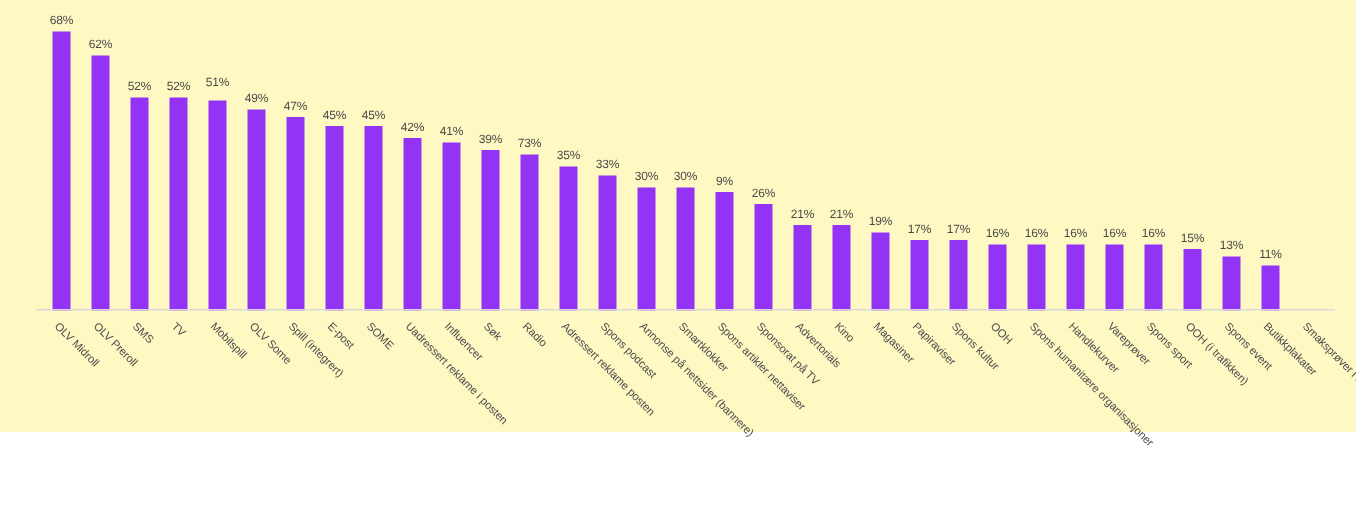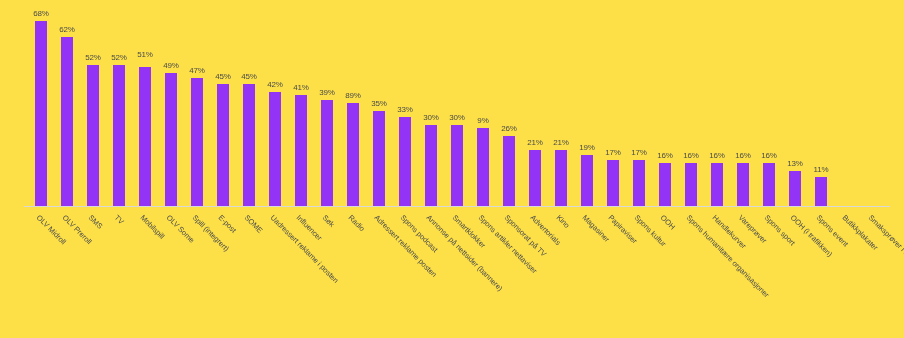--- a/index.html
+++ b/index.html
@@ -10,22 +10,22 @@
   body {
     width: 904px;
     height: 338px;
     font-family: "Liberation Sans", sans-serif;
     overflow: hidden;
   }
 
   #chart-root {
     position: relative;
     width: 904px;
-    height: 338px;
-    background: #fde047;
+    height: 288px;
+    background: #fef9c3;
     text-decoration: underline;
   }
 
   
   .plot-area {
     position: absolute;
     left: 28px;
     top: 8px;
     width: 860px;
     height: 199px;
@@ -152,21 +152,21 @@
         </div>
         <div class="bar-slot">
           <span class="bar-value" style="bottom: 115px;">41%</span>
           <div class="bar" style="height: 112px; width: 12px; background: rgb(147, 51, 245);"></div>
         </div>
         <div class="bar-slot">
           <span class="bar-value" style="bottom: 110px;">39%</span>
           <div class="bar" style="height: 107px; width: 12px; background: rgb(147, 51, 245);"></div>
         </div>
         <div class="bar-slot">
-          <span class="bar-value" style="bottom: 107px;">89%</span>
+          <span class="bar-value" style="bottom: 107px;">73%</span>
           <div class="bar" style="height: 104px; width: 12px; background: rgb(147, 51, 245);"></div>
         </div>
         <div class="bar-slot">
           <span class="bar-value" style="bottom: 99px;">35%</span>
           <div class="bar" style="height: 96px; width: 12px; background: rgb(147, 51, 245);"></div>
         </div>
         <div class="bar-slot">
           <span class="bar-value" style="bottom: 93px;">33%</span>
           <div class="bar" style="height: 90px; width: 12px; background: rgb(147, 51, 245);"></div>
         </div>
@@ -218,20 +218,24 @@
           <span class="bar-value" style="bottom: 47px;">16%</span>
           <div class="bar" style="height: 44px; width: 12px; background: rgb(147, 51, 245);"></div>
         </div>
         <div class="bar-slot">
           <span class="bar-value" style="bottom: 47px;">16%</span>
           <div class="bar" style="height: 44px; width: 12px; background: rgb(147, 51, 245);"></div>
         </div>
         <div class="bar-slot">
           <span class="bar-value" style="bottom: 47px;">16%</span>
           <div class="bar" style="height: 44px; width: 12px; background: rgb(147, 51, 245);"></div>
+        </div>
+        <div class="bar-slot">
+          <span class="bar-value" style="bottom: 44px;">15%</span>
+          <div class="bar" style="height: 41px; width: 12px; background: rgb(147, 51, 245);"></div>
         </div>
         <div class="bar-slot">
           <span class="bar-value" style="bottom: 39px;">13%</span>
           <div class="bar" style="height: 36px; width: 12px; background: rgb(147, 51, 245);"></div>
         </div>
         <div class="bar-slot">
           <span class="bar-value" style="bottom: 33px;">11%</span>
           <div class="bar" style="height: 30px; width: 12px; background: rgb(147, 51, 245);"></div>
         </div>
       </div>

